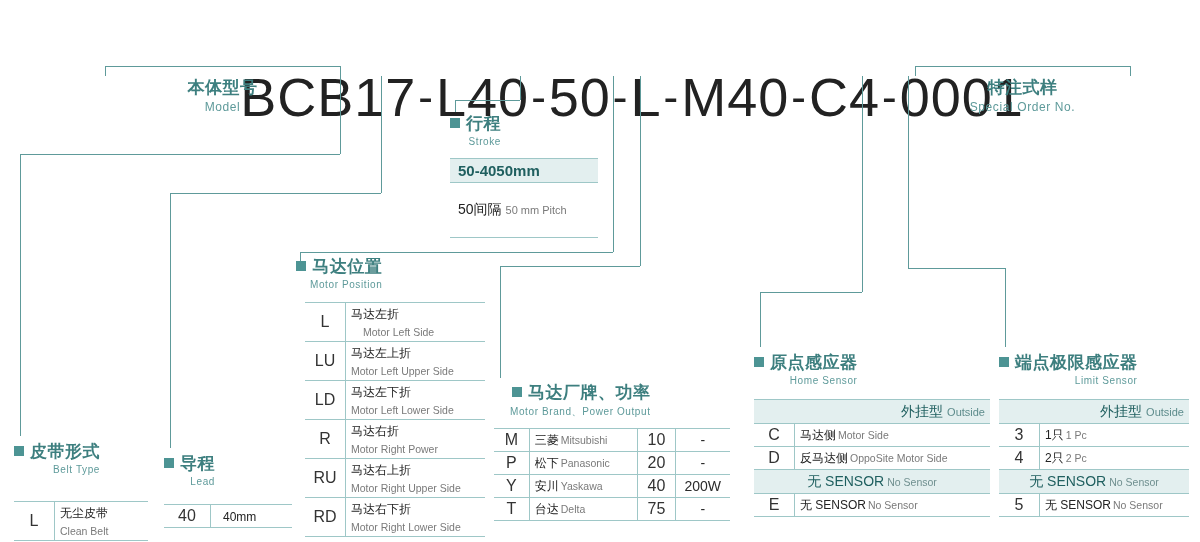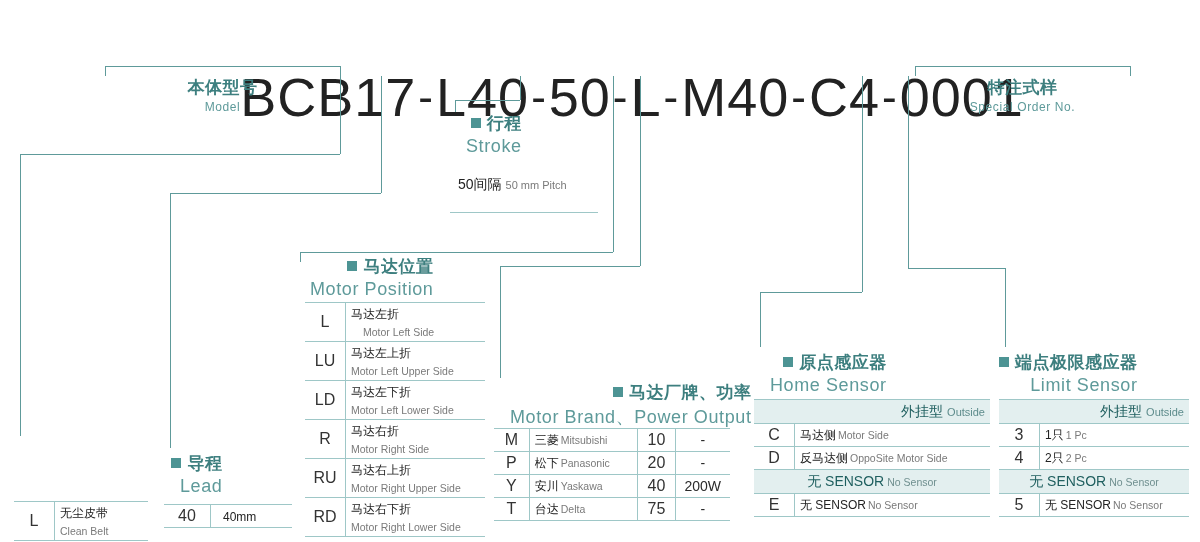--- a/index.html
+++ b/index.html
@@ -36,21 +36,21 @@
   .grp{position:absolute;text-align:right;}
   .grp .sq{
     display:inline-block;width:10px;height:10px;background:#4d9494;
     margin-right:6px;vertical-align:1px;
   }
   .grp .cn{
     font-size:17px;font-weight:bold;color:#3d7f7f;letter-spacing:.5px;
     white-space:nowrap;
   }
   .grp .en{
-    font-size:18px;color:#5e9a9a;letter-spacing:.6px;white-space:nowrap;
+    font-size:10px;color:#5e9a9a;letter-spacing:.6px;white-space:nowrap;
     margin-left:16px;margin-top:1px;
   }
   .grp.center{text-align:center;}
   .grp.center .en{margin-left:0;}
 
   
   .grp.plain .cn{font-size:17px;font-weight:bold;color:#3d7f7f;}
   .grp.plain .en{font-size:12px;color:#5e9a9a;margin-left:0;}
 
   
@@ -151,25 +151,30 @@
   <div class="grp plain center" style="left:930px;top:76px;width:185px;">
     <div class="cn">特注式样</div>
     <div class="en">Special Order No.</div>
   </div>
 
   <div class="grp" style="left:450px;top:112px;">
     <div><span class="sq"></span><span class="cn">行程</span></div>
     <div class="en">Stroke</div>
   </div>
   <div class="strokebox" style="left:450px;top:158px;width:148px;">
+    <div class="row1">50-4050mm</div>
     <div class="row2">
       <span>50间隔</span><span class="en">50 mm Pitch</span>
     </div>
   </div>
 
+  <div class="grp" style="left:14px;top:440px;">
+    <div><span class="sq"></span><span class="cn">皮带形式</span></div>
+    <div class="en">Belt Type</div>
+  </div>
   <table class="tbl" style="left:14px;top:501px;width:134px;">
     <tbody>
         <tr>
       <td class="key">L</td>
       <td class="val">
         <div><span class="cn">无尘皮带</span></div>
         <div><span class="en" style="margin-left:0">Clean Belt</span></div>
       </td>
     </tr>
   </tbody>
@@ -214,21 +219,21 @@
       <td class="key">LD</td>
       <td class="val">
         <div><span class="cn">马达左下折</span></div>
         <div><span class="en" style="margin-left:0">Motor Left Lower Side</span></div>
       </td>
     </tr>
     <tr>
       <td class="key">R</td>
       <td class="val">
         <div><span class="cn">马达右折</span></div>
-        <div><span class="en" style="margin-left:0">Motor Right Side</span></div>
+        <div><span class="en" style="margin-left:0">Motor Right Power</span></div>
       </td>
     </tr>
     <tr>
       <td class="key">RU</td>
       <td class="val">
         <div><span class="cn">马达右上折</span></div>
         <div><span class="en" style="margin-left:0">Motor Right Upper Side</span></div>
       </td>
     </tr>
     <tr>

